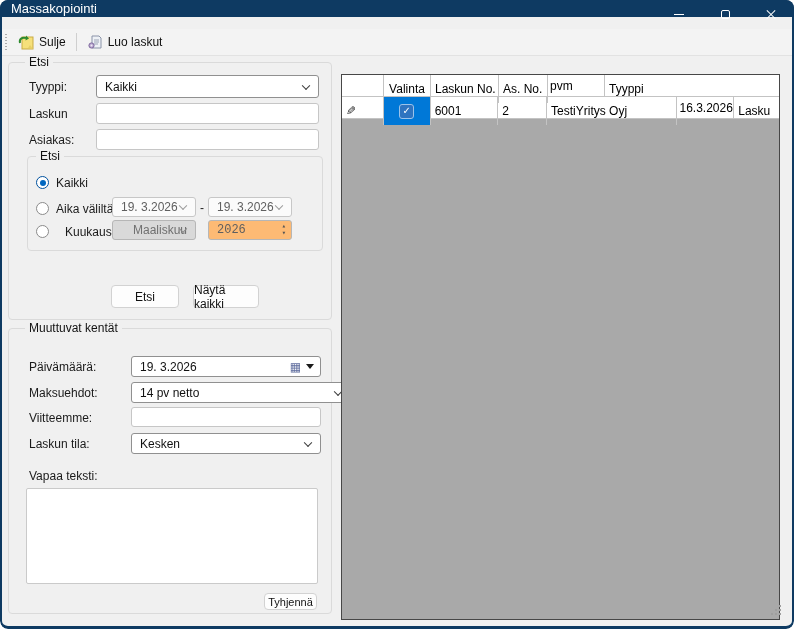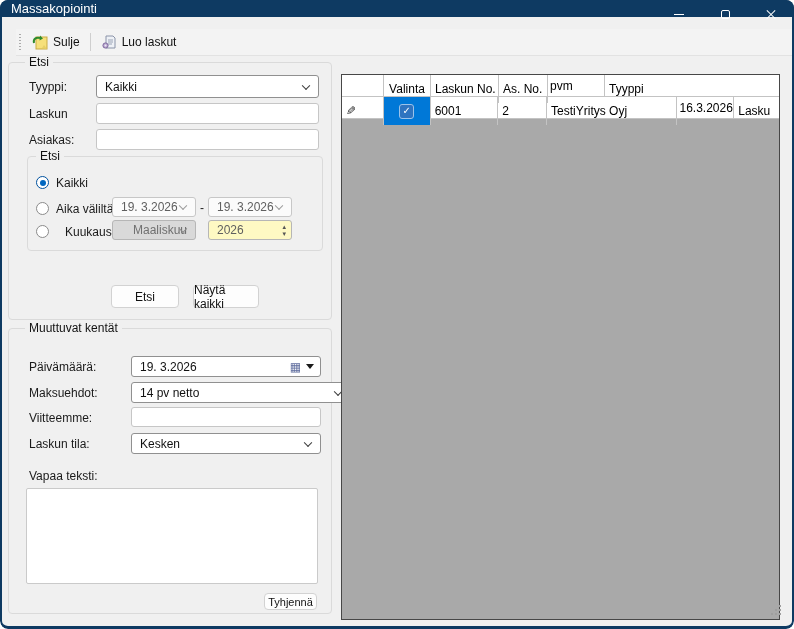--- a/index.html
+++ b/index.html
@@ -13,38 +13,38 @@
   .win-controls { position:absolute; right:0; top:0; height:29px; display:flex; }
   .win-btn { width:46px; height:29px; display:flex; align-items:center; justify-content:center; }
   .glyph-min { width:10px; height:1px; background:#fff; }
   .glyph-max { width:9px; height:9px; border:1px solid #fff; border-radius:2px; }
   .glyph-close { position:relative; width:12px; height:12px; }
   .glyph-close i { position:absolute; left:0; top:5px; width:12px; height:1.2px; background:#fff; }
   .glyph-close i:first-child { transform:rotate(45deg); }
   .glyph-close i:last-child { transform:rotate(-45deg); }
 
   
-  .toolbar { position:absolute; left:16px; right:2px; top:29px; height:27px; background:#f3f3f3; border-bottom:1px solid #e2e2e2; display:flex; align-items:center; z-index:5; }
+  .toolbar { position:absolute; left:2px; right:2px; top:29px; height:27px; background:#f3f3f3; border-bottom:1px solid #e2e2e2; display:flex; align-items:center; z-index:5; }
   .tb-grip { width:2px; height:16px; margin:0 5px 0 3px; background:repeating-linear-gradient(to bottom,#ababab 0 1px,transparent 1px 3px); }
   .tb-btn { display:flex; align-items:center; gap:5px; padding:2px 6px; font-size:12px; color:#111; }
   .tb-sep { width:1px; height:18px; background:#cfcfcf; margin:0 4px; }
 
   
   .group { position:absolute; border:1px solid #dadada; border-radius:4px; }
   .group-label { position:absolute; top:-8px; left:16px; background:#f0f0f0; padding:0 4px; font-size:12px; color:#111; white-space:nowrap; }
   .lbl { position:absolute; font-size:12px; color:#1a1a1a; white-space:nowrap; }
 
   .combo { position:absolute; background:#fff; border:1px solid #909090; border-radius:3px; font-size:12px; color:#111; display:flex; align-items:center; padding:0 8px; }
   .chev { position:absolute; right:9px; top:50%; width:6px; height:6px; border-right:1.3px solid #3c3c3c; border-bottom:1.3px solid #3c3c3c; transform:translateY(-70%) rotate(45deg); }
   .combo.dis { background:#fbfbfb; border-color:#c7c7c7; color:#5f5f5f; }
   .combo.dis .chev { border-color:#9c9c9c; }
   .combo.gray { background:#d9d9d9; border-color:#b6b6b6; color:#707070; }
   .combo.gray .chev { border-color:#8a8a8a; }
   .tinput { position:absolute; background:#fff; border:1px solid #c6c6c6; border-radius:3px; font-size:12px; color:#111; padding:0 6px; outline:none; font-family:"Liberation Sans",sans-serif; }
-  .spinbox { position:absolute; background:#fef9c3; border:1px solid #b6b6b6; border-radius:3px; font-size:12px; color:#5f5f5f; display:flex; align-items:center; padding:8px 8px; }
+  .spinbox { position:absolute; background:#fdba74; border:1px solid #b6b6b6; border-radius:3px; font-size:12px; color:#5f5f5f; display:flex; align-items:center; padding:8px 8px;font-family:Liberation Mono, monospace; }
   .spin { position:absolute; right:5px; top:2px; display:flex; flex-direction:column; line-height:7px; color:#555; font-size:7px; }
 
   .radio { position:absolute; width:13px; height:13px; border-radius:50%; border:1px solid #8b8b8b; background:#fff; }
   .radio.sel { border:1px solid #00519e; }
   .radio.sel::after { content:""; position:absolute; left:2.5px; top:2.5px; width:6px; height:6px; border-radius:50%; background:#0067c0; }
 
   .btn { position:absolute; background:#fdfdfd; border:1px solid #d2d2d2; border-radius:4px; font-size:12px; color:#111; display:flex; align-items:center; justify-content:center; }
   .txtarea { position:absolute; background:#fff; border:1px solid #cacaca; border-radius:2px; resize:none; outline:none; font-family:"Liberation Sans",sans-serif; font-size:12px; }
 
   

